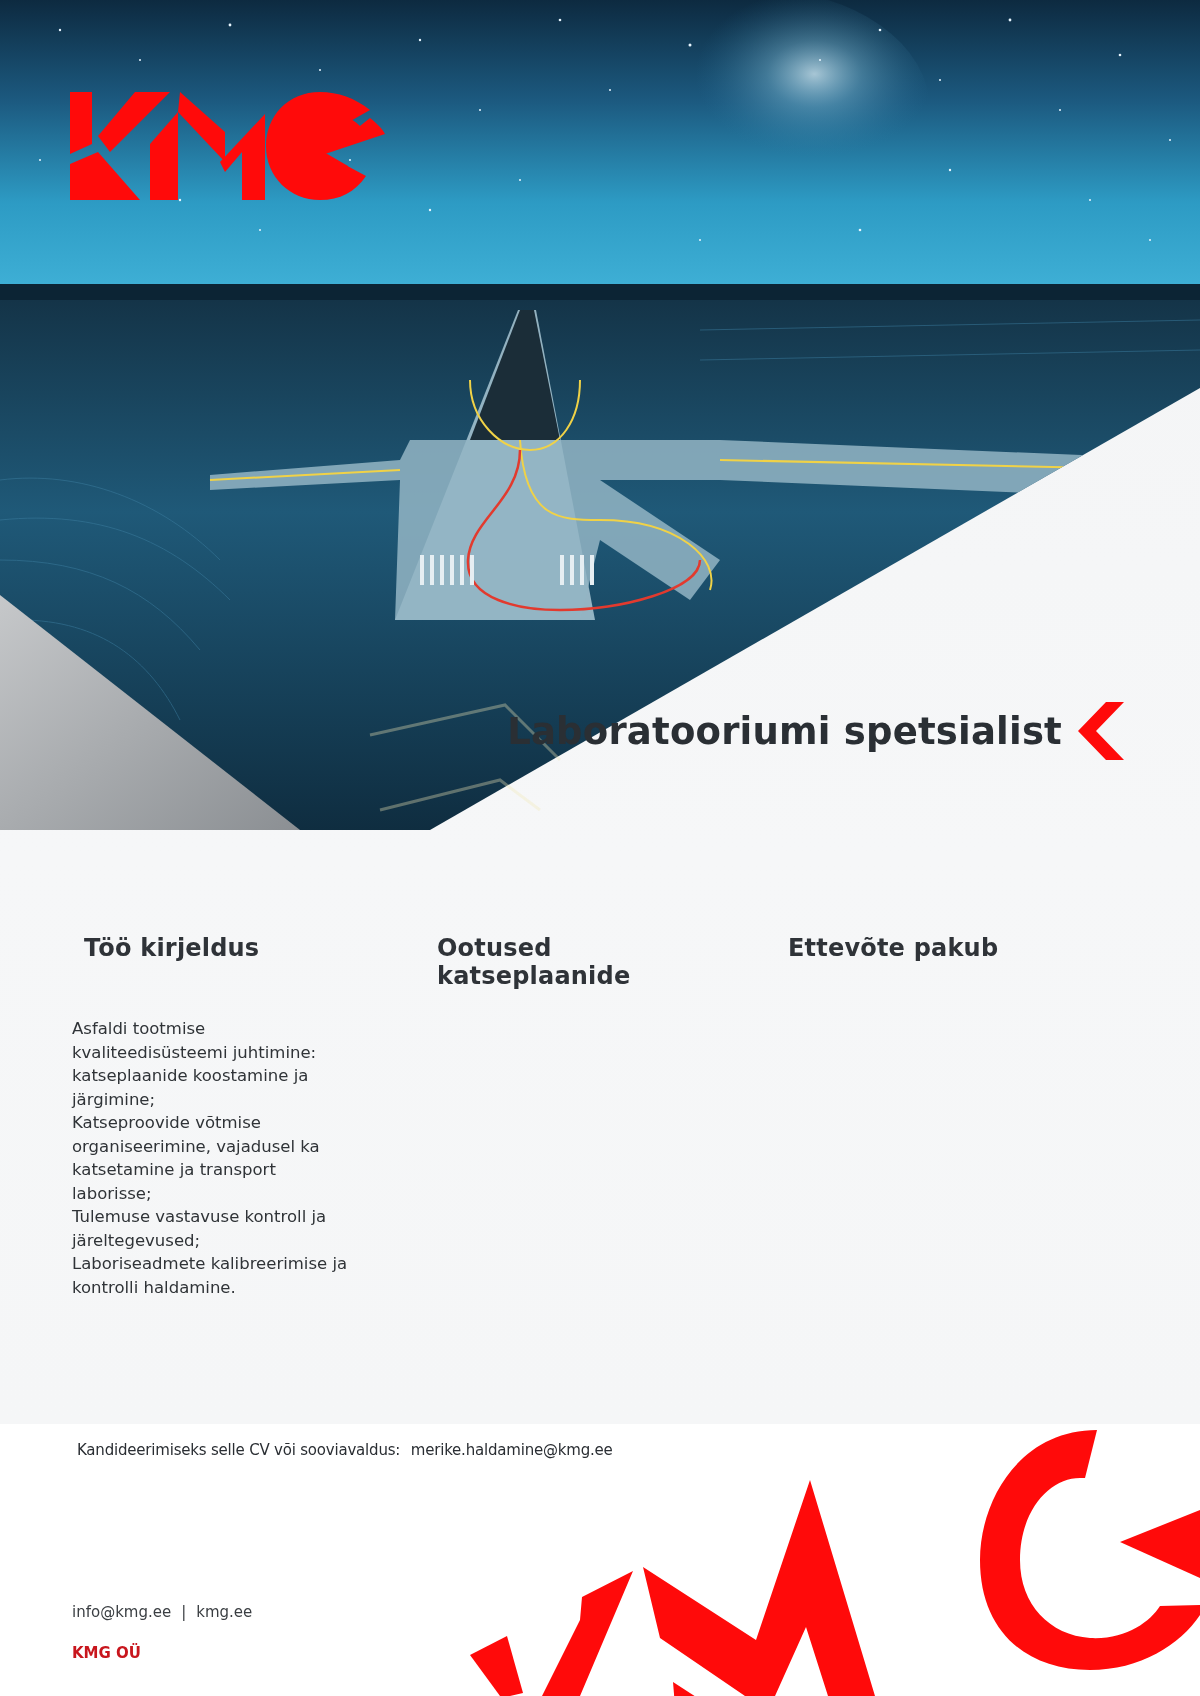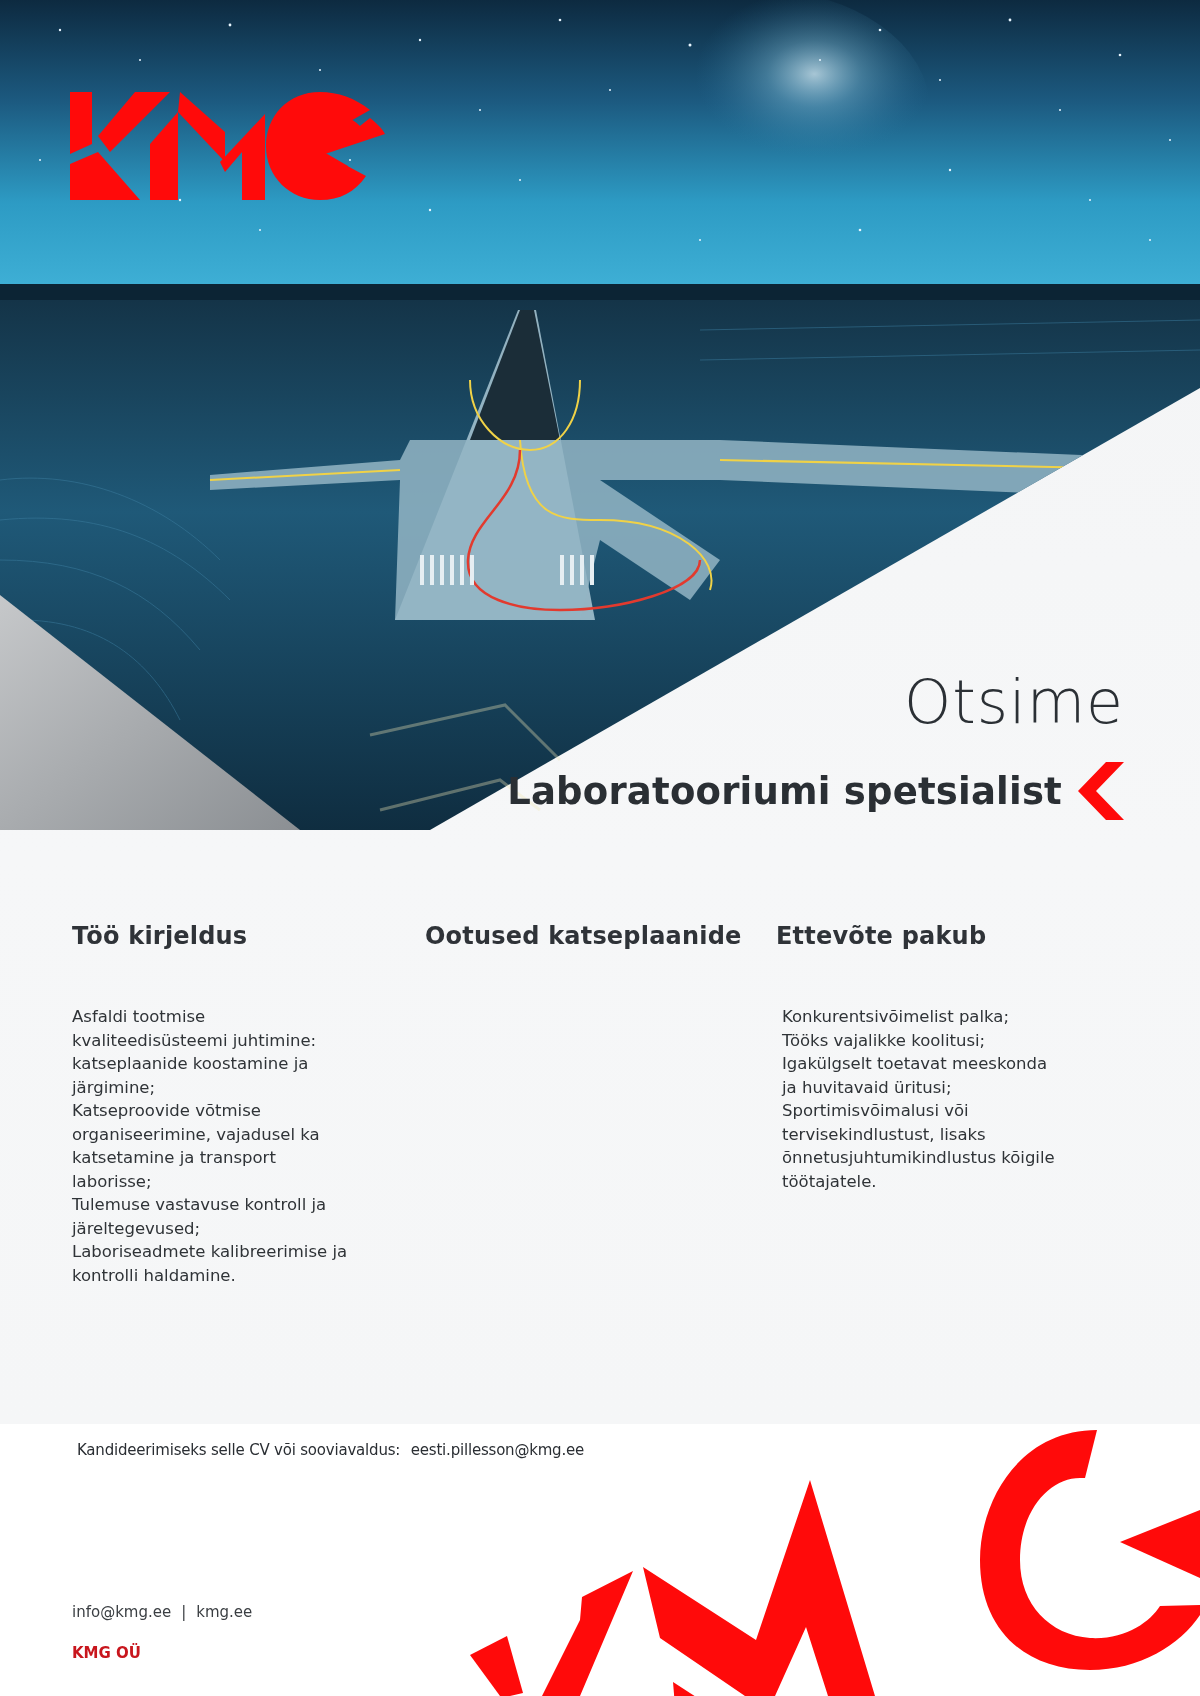--- a/index.html
+++ b/index.html
@@ -14,21 +14,21 @@
   .logo-top { position: absolute; left: 70px; top: 92px; width: 315px; height: 108px; }
 
   .headline { position: absolute; right: 76px; top: 672px; text-align: right; }
   .headline-kicker { font-family: "DejaVu Sans", sans-serif; font-weight: 200; font-size: 60px; color: #2b3035; letter-spacing: 1px; line-height: 1; font-stretch: condensed; }
   .headline-title-row { margin-top: 30px; display: flex; align-items: center; justify-content: flex-end; gap: 14px; text-align: right; }
   .headline-title { font-family: "DejaVu Sans", sans-serif; font-weight: bold; font-size: 37px; color: #2a2f34; letter-spacing: 0.2px; }
   .chevron { width: 48px; height: 58px; }
 
   .columns { position: absolute; left: 72px; top: 922px; width: 1080px; }
   .col { position: absolute; top: 0; width: 320px; }
-  .col h2 { margin: 0; font-family: "DejaVu Sans", sans-serif; font-weight: bold; font-size: 24px; color: #2f3338; letter-spacing: 0.2px; }
+  .col h2 { margin: 12px; font-family: "DejaVu Sans", sans-serif; font-weight: bold; font-size: 24px; color: #2f3338; letter-spacing: 0.2px; }
   .col .body { margin-top: 55px; font-family: "DejaVu Sans", sans-serif; font-size: 16.5px; line-height: 23.5px; color: #2f3337; white-space: pre-line; }
   .col.c1 { left: 0; }
   .col.c2 { left: 353px; }
   .col.c2 .body { padding-left: 6px; }
   .col.c3 { left: 704px; }
   .col.c3 .body { padding-left: 6px; }
 
   .apply { position: absolute; left: 77px; top: 1441px; font-family: "DejaVu Sans", sans-serif; font-size: 15px; color: #2a2e33; letter-spacing: -0.2px; }
   .apply .email { margin-left: 6px; }
 
@@ -168,21 +168,20 @@
       <polygon points="80,108 80,52 108,20 108,108"></polygon>
       <polygon points="108,20 155,70 155,40 110,0"></polygon>
       <polygon points="150,70 195,22 195,108 172,108 172,60 155,80"></polygon>
 
       <path d="M300,18 C285,6 268,0 250,0 C218,0 196,24 196,54 C196,85 220,108 250,108 C270,108 285,100 296,84 L255,62 L315,42 C312,36 305,30 300,26 L290,34 C280,24 266,20 252,20 C232,20 218,34 218,54 C218,74 232,88 250,88 C262,88 272,82 278,74 L240,52 Z"></path>
     </g>
   </svg>
 </div>
 
 <div class="headline">
-  <div class="headline-kicker">Otsime</div>
   <div class="headline-title-row">
     <span class="headline-title">Laboratooriumi spetsialist</span>
     <svg class="chevron" viewBox="0 0 48 58" xmlns="http://www.w3.org/2000/svg">
       <polygon points="30,0 48,0 20,29 48,58 30,58 2,29" fill="#ff0a0a"></polygon>
     </svg>
   </div>
 </div>
 
 <div class="columns">
   <div class="col c1">
@@ -198,34 +197,26 @@
 Tulemuse vastavuse kontroll ja
 järeltegevused;
 Laboriseadmete kalibreerimise ja
 kontrolli haldamine.</div>
   </div>
   <div class="col c2">
     <h2>Ootused katseplaanide</h2>
   </div>
   <div class="col c3">
     <h2>Ettevõte pakub</h2>
-    <div class="body">Konkurentsivõimelist palka;
-Tööks vajalikke koolitusi;
-Igakülgselt toetavat  meeskonda
-ja huvitavaid üritusi;
-Sportimisvõimalusi või
-tervisekindlustust, lisaks
-õnnetusjuhtumikindlustus kõigile
-töötajatele.</div>
   </div>
 </div>
 
 <div class="apply">
   <span>Kandideerimiseks selle CV või sooviavaldus:</span>
-  <span class="email">eesti.pillesson@kmg.ee</span>
+  <span class="email">merike.haldamine@kmg.ee</span>
 </div>
 
 <div class="company">KMG OÜ</div>
 <div class="contacts">
   <span>info@kmg.ee</span><span class="sep">|</span><span>kmg.ee</span>
 </div>
 
 <div class="logo-bottom">
   <svg width="740" height="296" viewBox="0 0 740 296" xmlns="http://www.w3.org/2000/svg">
     <g fill="#ff0a0a">

